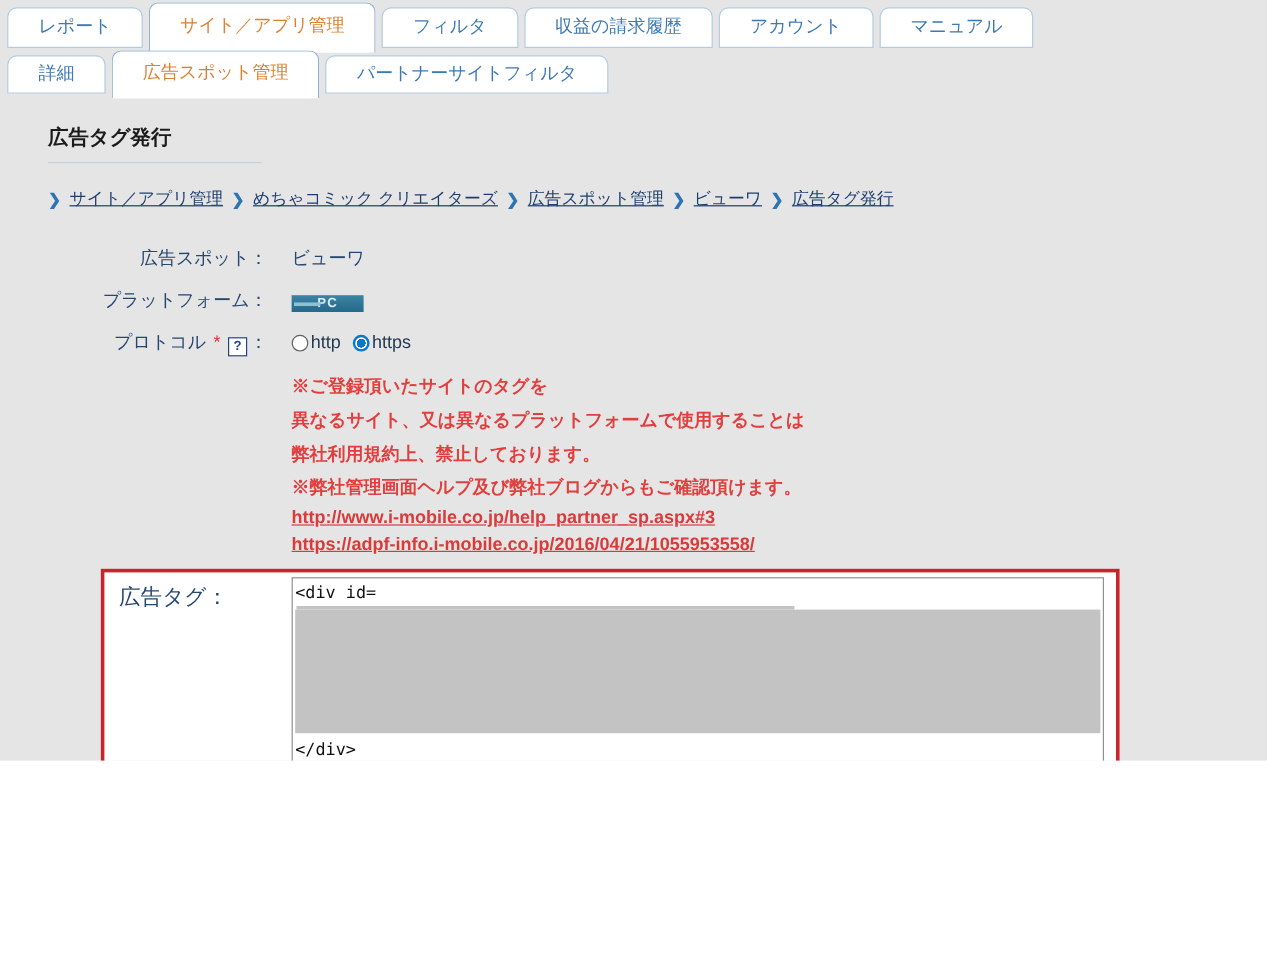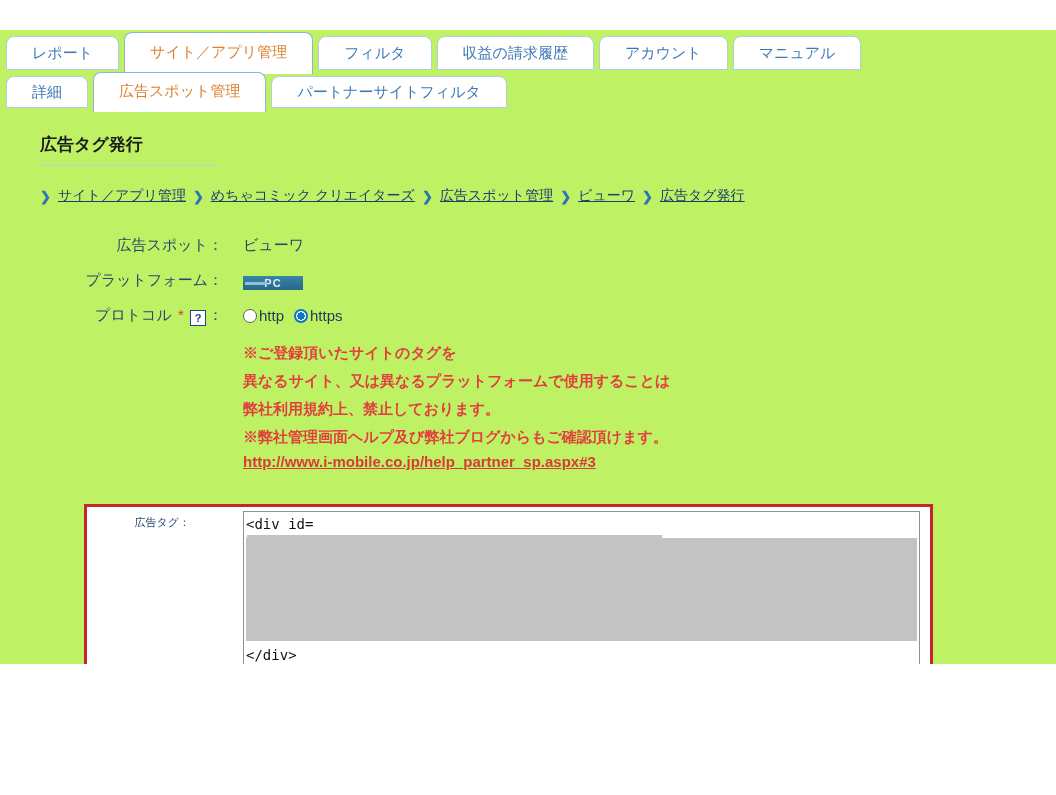--- a/index.html
+++ b/index.html
@@ -1,17 +1,17 @@
 <!DOCTYPE html>
 <html><head>
 <meta charset="utf-8">
 <style>
   html,body{margin:0;padding:0;background:#fff;}
   body{font-family:"Liberation Sans",sans-serif;color:#26476f;}
-  #screen{position:relative;width:1056px;height:634px;background:#bef264;overflow:hidden;margin-top:30px;}
+  #screen{position:relative;width:1056px;height:634px;background:#e5e5e5;overflow:hidden;}
 
   
   .tabrow{position:absolute;left:6px;display:flex;gap:5px;align-items:flex-start;}
   .tabs1{top:0;}
   .tabs2{top:42px;}
   .tab{box-sizing:border-box;margin-top:6px;height:34px;line-height:32px;padding:0 25px;
        border:1px solid #b3cce2;border-radius:8px 8px 0 0;color:#3d79b3;font-size:15px;
        background:#fff;white-space:nowrap;cursor:pointer;}
   .tabs2 .tab{margin-top:4px;height:32px;line-height:30px;}
   .tab.active{margin-top:2px;height:42px;line-height:38px;color:#dd8030;border-color:#8fb3d6;border-bottom:none;}
@@ -40,21 +40,21 @@
   .radio{box-sizing:border-box;width:14px;height:14px;border-radius:50%;border:1px solid #5f5f5f;background:#fff;}
   .radio.on{border:2px solid #0b77c9;background:radial-gradient(circle,#0b77c9 0 3.6px,#fff 3.7px);}
   .radio-label{font-size:15px;color:#243a52;}
 
   .warning{position:absolute;left:243px;top:309px;font-size:15px;color:#e23e3e;line-height:28px;white-space:nowrap;font-weight:bold;}
   .warn-links a{display:block;color:#d93a3a;text-decoration:underline;font-size:15px;line-height:22px;cursor:pointer;}
 
   
   .redbox{position:absolute;left:84px;top:474px;width:849px;height:314px;box-sizing:border-box;
           border:3px solid #c9242b;background:#fff;}
-  .adtag-label{position:absolute;left:0px;top:485px;width:190px;text-align:right;font-size:11px;color:#26476f;}
+  .adtag-label{position:absolute;left:0px;top:485px;width:190px;text-align:right;font-size:18px;color:#26476f;}
   .adtag-area{position:absolute;left:243px;top:481px;width:677px;height:300px;box-sizing:border-box;
               border:1px solid #919191;background:#fff;font-family:"DejaVu Sans Mono",monospace;
               font-size:14px;color:#111;padding:2px 2px;overflow:hidden;cursor:text;}
   .code-line1{display:flex;align-items:stretch;height:24px;flex-direction:column;}
   .code-open{line-height:21px;white-space:pre;}
   .redact-inline{height:23px;width:415px;background:#c3c3c3;margin-left:1px;}
   .redact-block{height:103px;width:100%;background:#c3c3c3;}
   .code-close{line-height:22px;margin-top:3px;white-space:pre;}
   .grip{position:absolute;right:2px;bottom:2px;width:12px;height:12px;}
 </style>
@@ -117,20 +117,21 @@
     </span>
   </div>
 
   <div class="warning">
     <div>※ご登録頂いたサイトのタグを</div>
     <div>異なるサイト、又は異なるプラットフォームで使用することは</div>
     <div>弊社利用規約上、禁止しております。</div>
     <div>※弊社管理画面ヘルプ及び弊社ブログからもご確認頂けます。</div>
     <div class="warn-links">
       <a>http://www.i-mobile.co.jp/help_partner_sp.aspx#3</a>
+      <a>https://adpf-info.i-mobile.co.jp/2016/04/21/1055953558/</a>
     </div>
   </div>
 
   <div class="redbox"></div>
 
   <div class="adtag-label">広告タグ：</div>
 
   <div class="adtag-area">
     <div class="code-line1">
       <span class="code-open">&lt;div id=</span>

